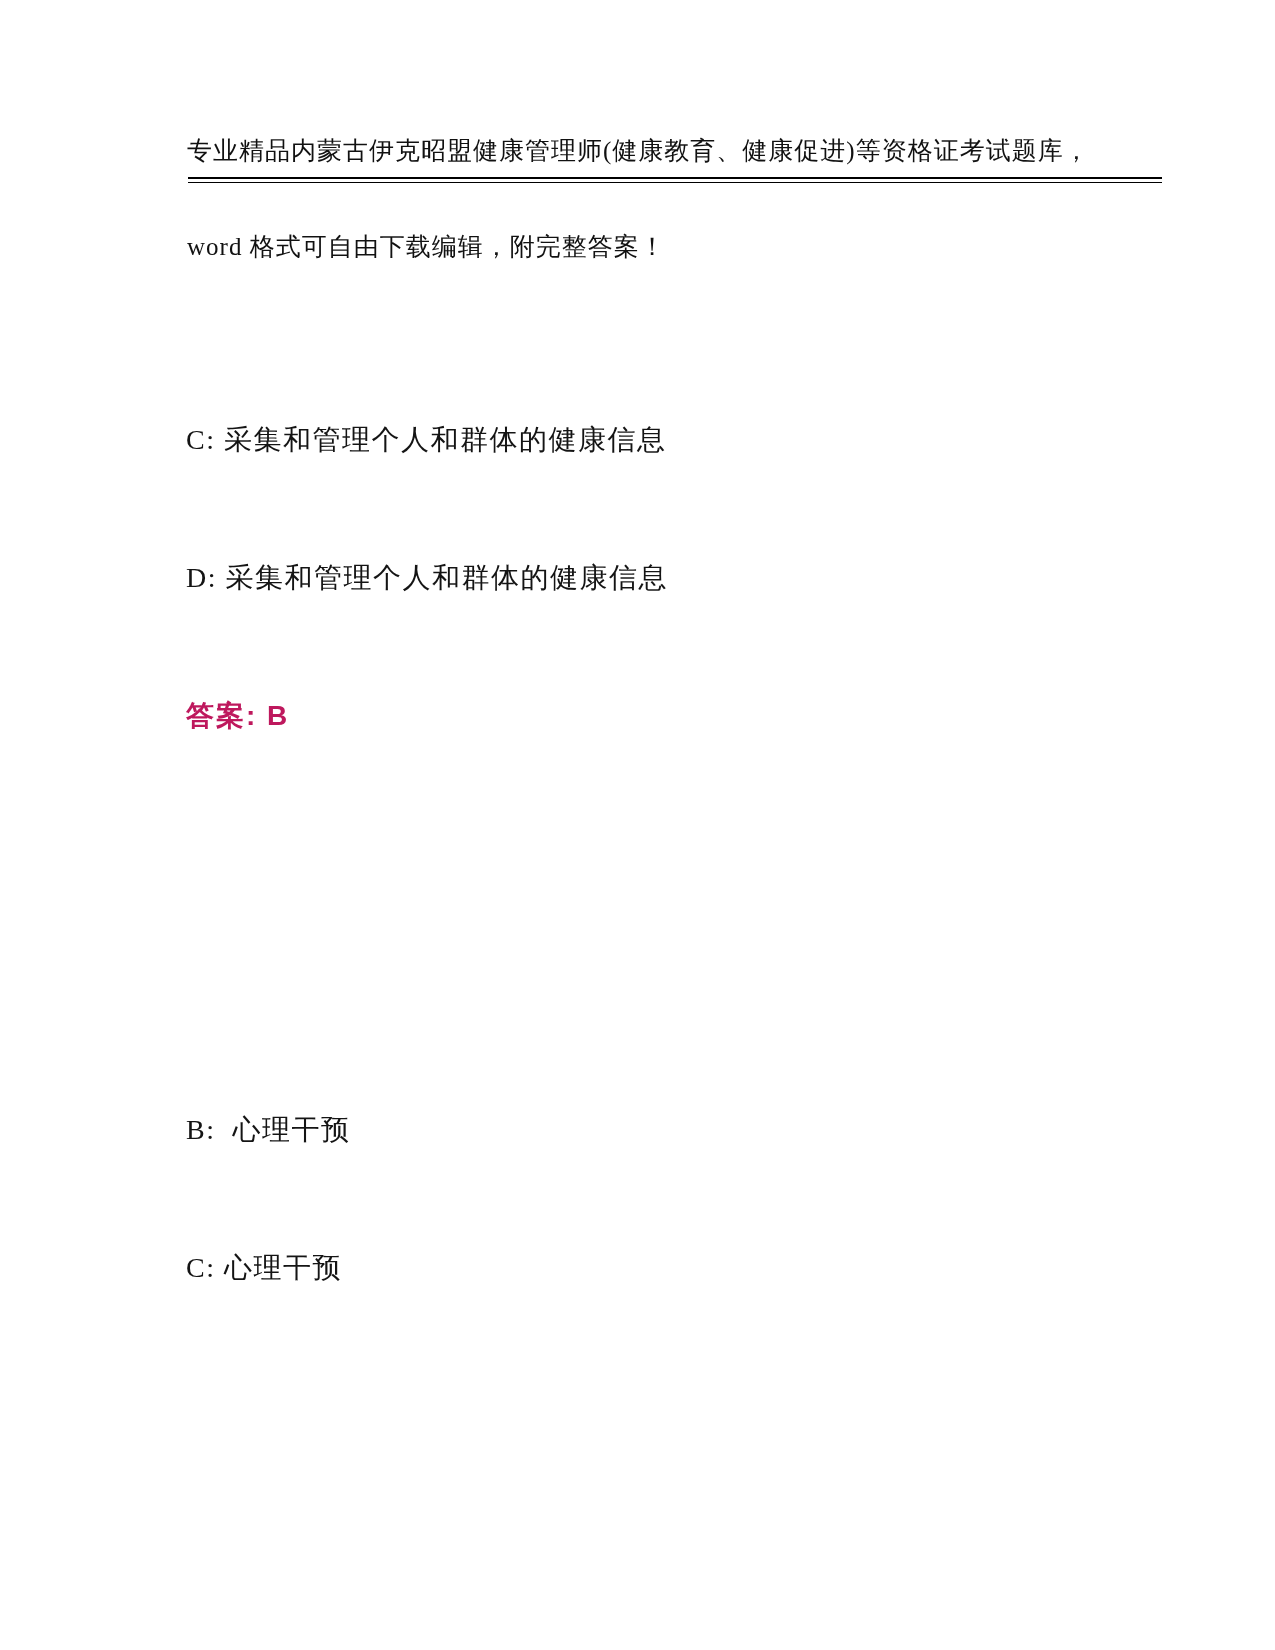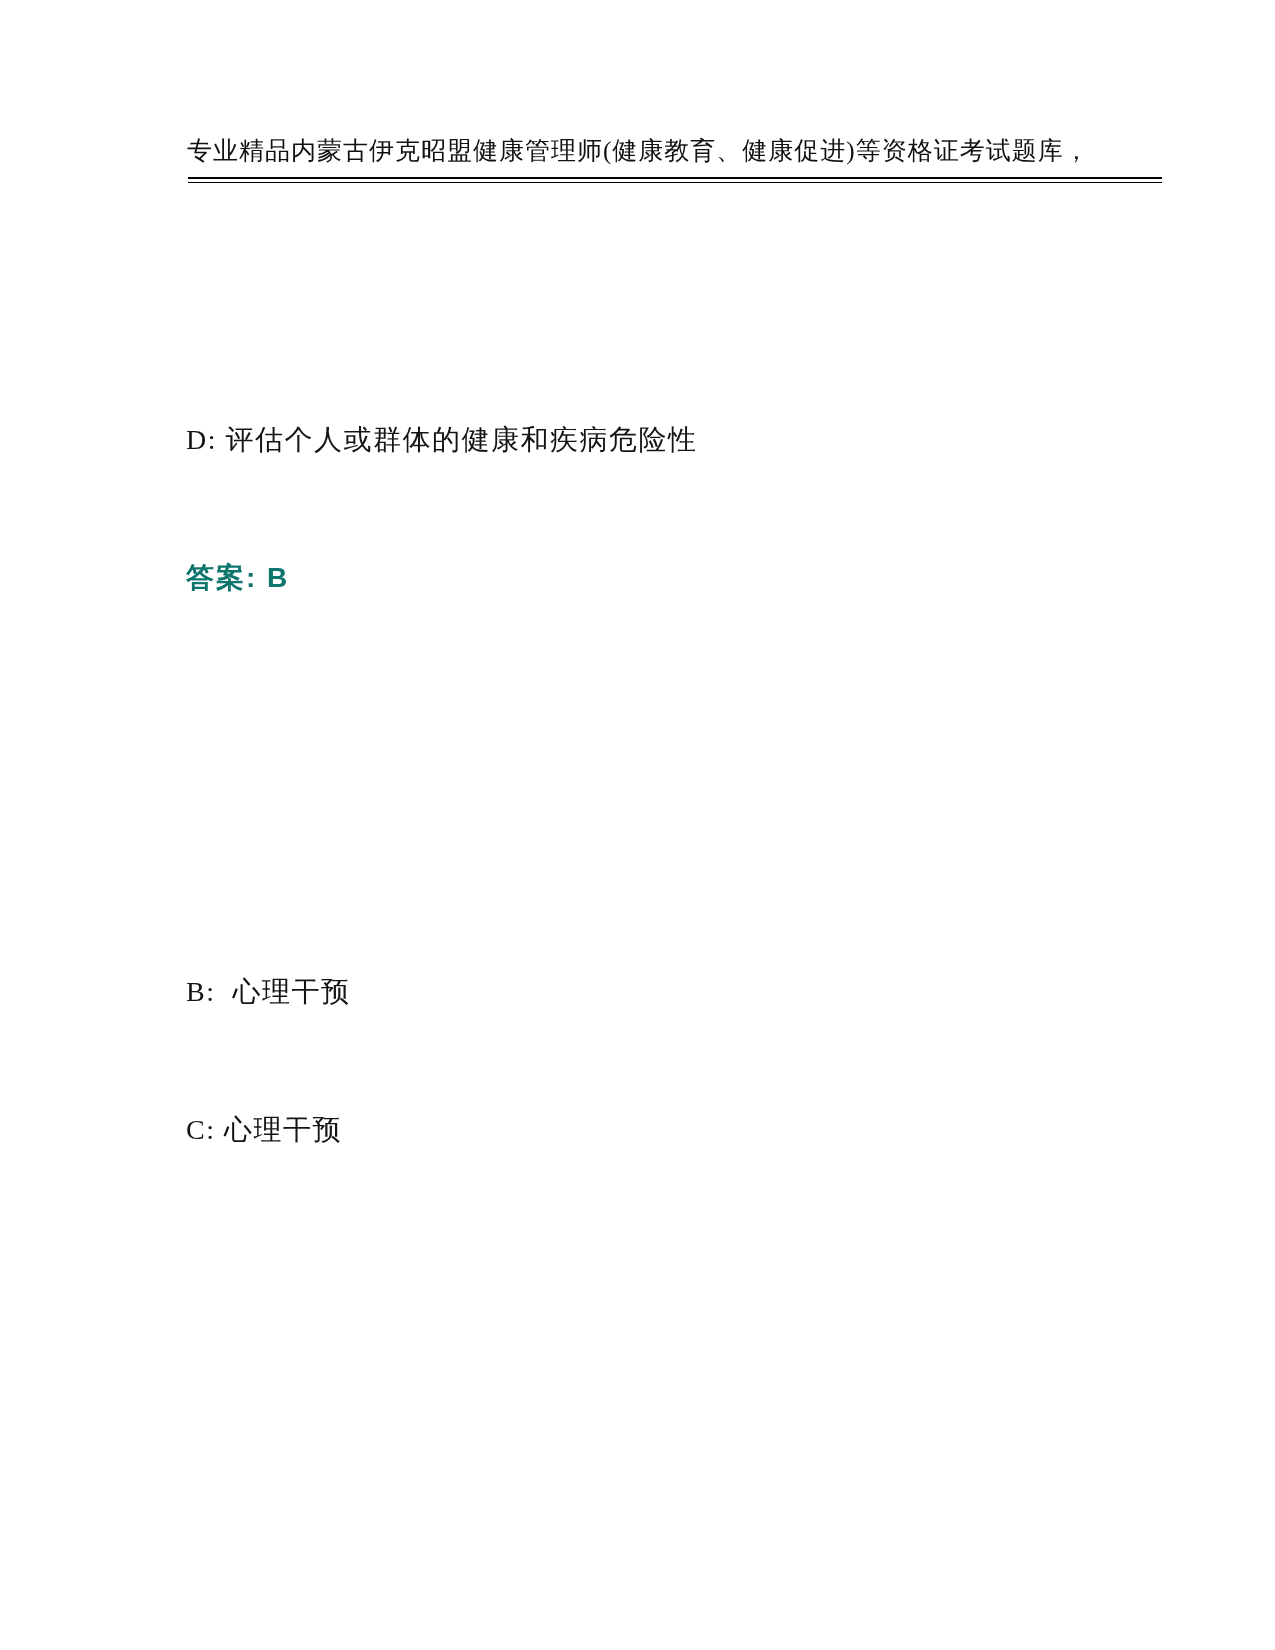--- a/index.html
+++ b/index.html
@@ -50,38 +50,40 @@
   .block + .block {
     margin-top: 46px; 
   }
   .line {
     min-height: 46px;
   }
   .answer {
     font-family: "Liberation Sans", "DejaVu Sans", sans-serif;
     font-weight: 700;
     letter-spacing: 2px;
-    color: #0f766e;
+    color: #be185d;
   }
 </style>
 </head>
 <body>
 
 <div class="page">
 
   <header class="doc-header">
     <div class="header-line">专业精品内蒙古伊克昭盟健康管理师(健康教育、健康促进)等资格证考试题库，</div>
+    <div class="header-line">word 格式可自由下载编辑，附完整答案！</div>
   </header>
 
   <div class="header-divider"></div>
 
   <main class="doc-body">
 
     <section class="block">
-      <div class="line option">D: 评估个人或群体的健康和疾病危险性</div>
+      <div class="line option">C: 采集和管理个人和群体的健康信息</div>
+      <div class="line option">D: 采集和管理个人和群体的健康信息</div>
       <div class="line answer">答案: B</div>
     </section>
 
     <section class="block">
       <div class="line option">B:  心理干预</div>
       <div class="line option">C: 心理干预</div>
       
       
     </section>
 

